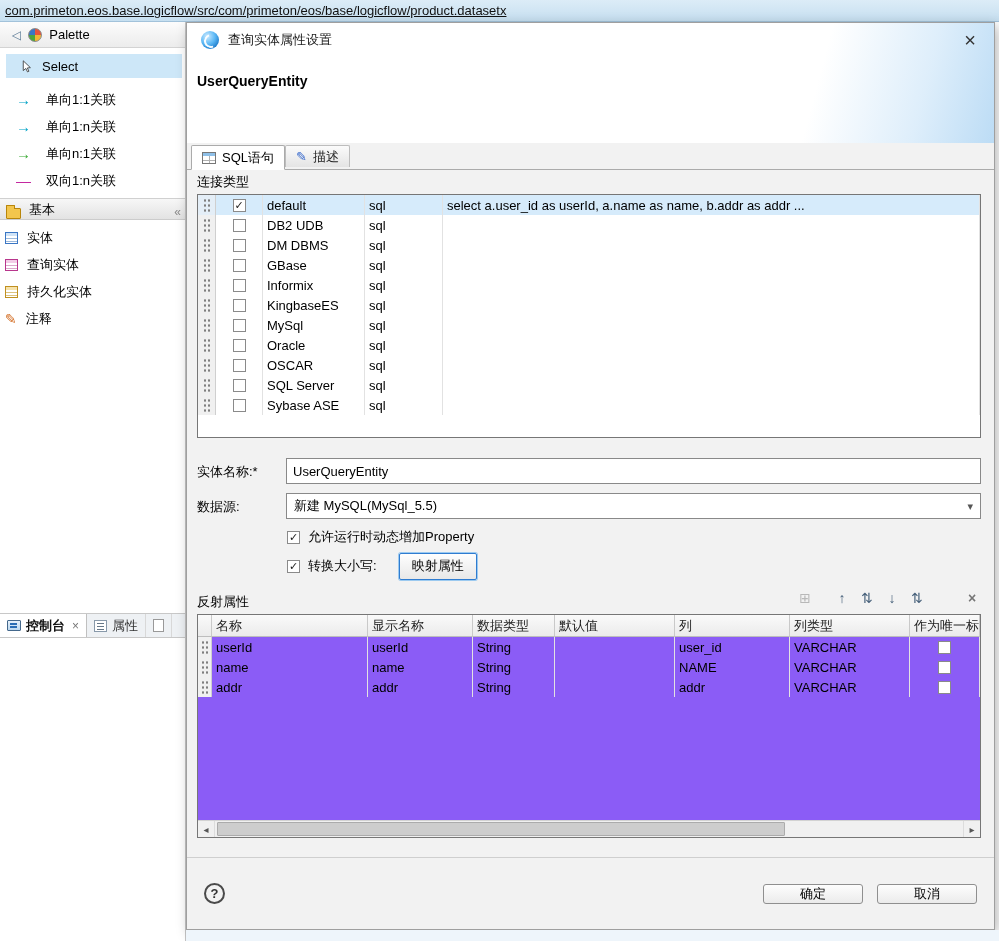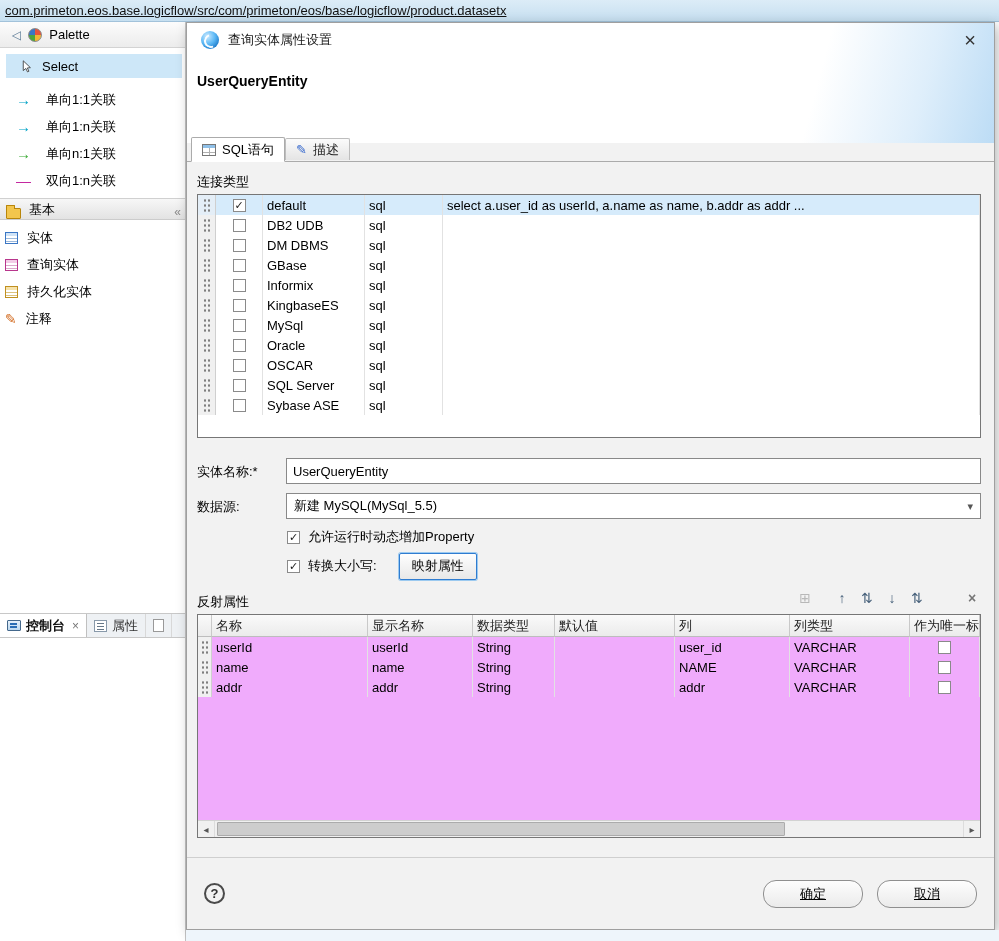--- a/index.html
+++ b/index.html
@@ -66,38 +66,38 @@
     background:linear-gradient(105deg, rgba(214,233,248,0) 42%, rgba(216,235,250,.85) 75%, #bcdcf5 100%); }
   .dlg-titlebar { position:relative; height:34px; display:flex; align-items:center; gap:9px; padding:0 14px; z-index:1; }
   .eos-icon { width:18px; height:18px; border-radius:50%; position:relative; flex:0 0 auto;
     background:radial-gradient(circle at 35% 30%, #cdeaff, #5bb8f5 45%, #1b78c8 80%, #0f5ea6); }
   .eos-icon::after { content:""; position:absolute; left:3px; top:3px; width:10px; height:10px; border-radius:50%;
     border:2px solid transparent; border-bottom-color:rgba(255,255,255,.95); border-left-color:rgba(255,255,255,.95); transform:rotate(25deg); }
   .dlg-title { color:#1a1a1a; }
   .dlg-close { margin-left:auto; font-size:20px; line-height:18px; color:#333; width:20px; text-align:center; }
   .dlg-heading { position:absolute; left:10px; top:50px; font-weight:bold; font-size:14px; color:#000; z-index:1; }
 
-  .tab-strip { position:absolute; left:0; top:114px; right:0; height:25px; border-bottom:1px solid #ababab;
-    display:flex; align-items:center; padding-left:4px; }
+  .tab-strip { position:absolute; left:0; top:122px; right:0; height:25px; border-bottom:1px solid #ababab;
+    display:flex; align-items:flex-start; padding-left:4px; }
   .dtab { display:flex; align-items:center; gap:6px; padding:0 10px; position:relative; }
   .dtab.active { height:25px; margin-bottom:-1px; background:#fff; border:1px solid #ababab; border-bottom:1px solid #fff;
     border-radius:2px 2px 0 0; z-index:2; }
   .dtab.inactive { height:22px; background:linear-gradient(#fbfbfb,#e4e4e4); border:1px solid #bdbdbd; border-bottom:none;
     border-radius:2px 2px 0 0; color:#222; }
   .icon-table { width:14px; height:12px; border:1px solid #777; background:linear-gradient(#8fc0e8 0 3px, #fff 3px); position:relative; }
   .icon-table::before { content:""; position:absolute; top:3px; bottom:0; left:6px; width:1px; background:#b0b0b0; }
   .icon-table::after { content:""; position:absolute; left:0; right:0; top:7px; height:1px; background:#b0b0b0; }
   .icon-pencil { color:#3366cc; font-size:13px; line-height:1; }
 
   .dlg-content { position:absolute; left:0; top:145px; right:0; height:690px; border-bottom:1px solid #cfcfcf; }
   .conn-label { position:absolute; left:10px; top:5px; }
 
   
   .sql-table { position:absolute; left:10px; top:26px; width:784px; height:244px; background:#fff; border:1px solid #767676; overflow:hidden; }
-  .prop-table { position:absolute; left:10px; top:446px; width:784px; height:224px; background:#f0abfc; border:1px solid #767676; overflow:hidden; }
+  .prop-table { position:absolute; left:10px; top:446px; width:784px; height:224px; background:#8b5cf6; border:1px solid #767676; overflow:hidden; }
   .trow, .thead { display:flex; }
   .cell { padding:0 4px; display:flex; align-items:center; overflow:hidden; white-space:nowrap;
     border-right:1px solid #e2e2e2; font-size:13px; height:20px; }
   .thead .cell { height:22px; background:linear-gradient(#fafafa,#ebebeb); border-right:1px solid #c9c9c9; border-bottom:1px solid #bdbdbd; color:#222; }
   .gutter { background:#f0f0f0; border-right:1px solid #cfcfcf; justify-content:center; padding:0; }
   .center { justify-content:center; }
   .handle { width:8px; height:14px;
     background-image:radial-gradient(circle, #7e7e7e 1px, transparent 1.3px); background-size:4px 5px; }
   .sc-gutter { width:18px; flex:0 0 18px; }
   .sc-save { width:47px; flex:0 0 47px; }
@@ -146,22 +146,22 @@
     background:#f0f0f0; border-right:1px solid #dcdcdc; }
   .sarrow.right { border-right:none; border-left:1px solid #dcdcdc; }
   .strack { flex:1; position:relative; }
   .sthumb { position:absolute; left:2px; top:1px; bottom:1px; width:76%; background:#cdcdcd; border:1px solid #ababab; border-radius:1px; }
 
   
   .dlg-footer { position:absolute; left:0; right:0; top:835px; bottom:0; display:flex; align-items:center; padding:0 17px; }
   .help-circle { width:21px; height:21px; border:2px solid #4a4a4a; border-radius:50%; color:#333; font-weight:bold;
     display:inline-flex; align-items:center; justify-content:center; font-size:13px; }
   .footer-btns { margin-left:auto; display:flex; gap:14px; }
-  .btn { width:100px; height:28px; background:linear-gradient(#fdfdfd,#ebebeb); border:1px solid #8f8f8f; border-radius:13px;
-    font:13px "Liberation Sans","DejaVu Sans",sans-serif; color:#000;text-decoration:underline; }
+  .btn { width:100px; height:20px; background:linear-gradient(#fdfdfd,#ebebeb); border:1px solid #8f8f8f; border-radius:3px;
+    font:13px "Liberation Sans","DejaVu Sans",sans-serif; color:#000; }
 
   .bottom-strip { position:absolute; left:186px; top:930px; right:0; bottom:0; background:#eef5fb; }
 </style>
 </head>
 <body>
 
 <div class="screen">
 
   <div class="titlebar">
     <span>com.primeton.eos.base.logicflow/src/com/primeton/eos/base/logicflow/product.datasetx</span>

